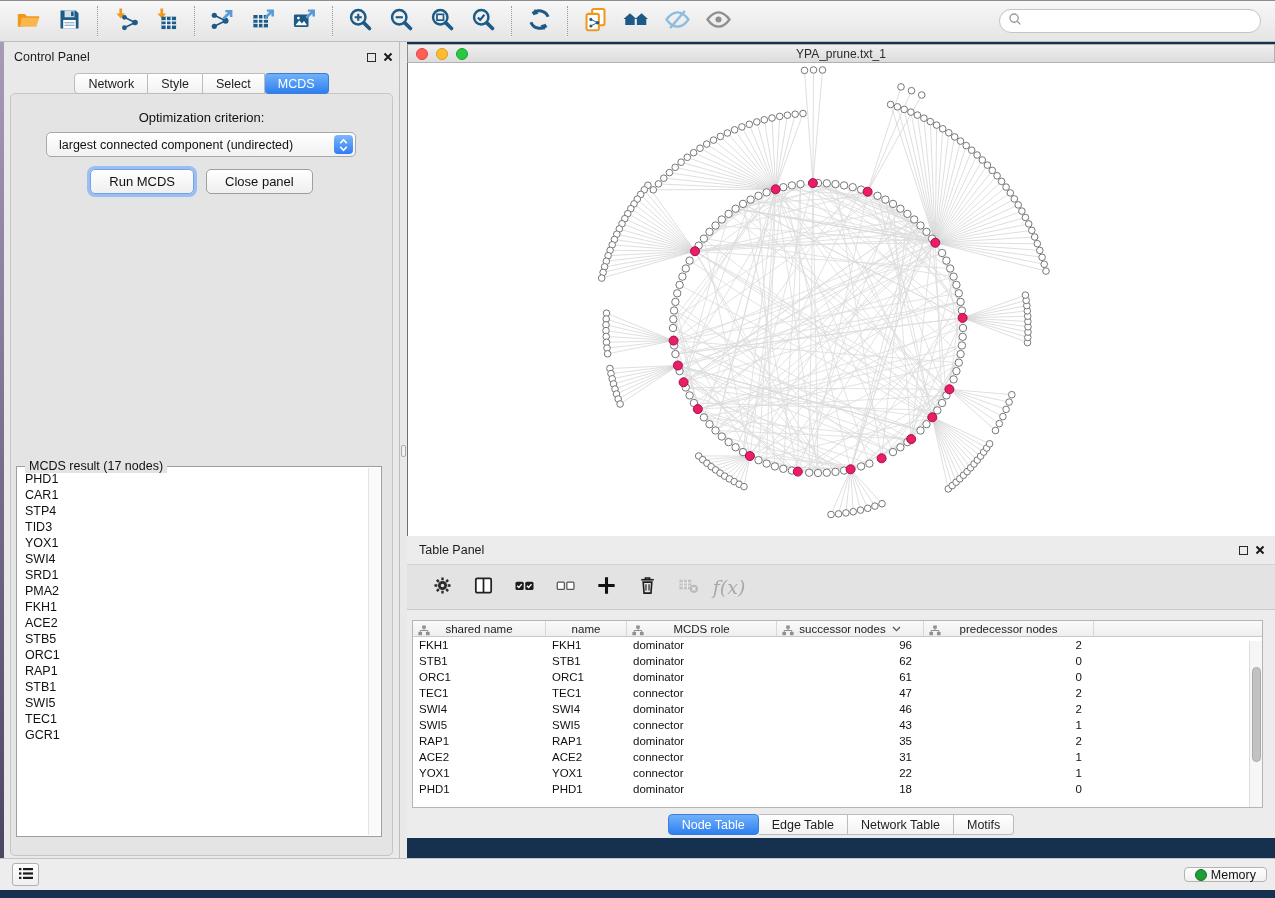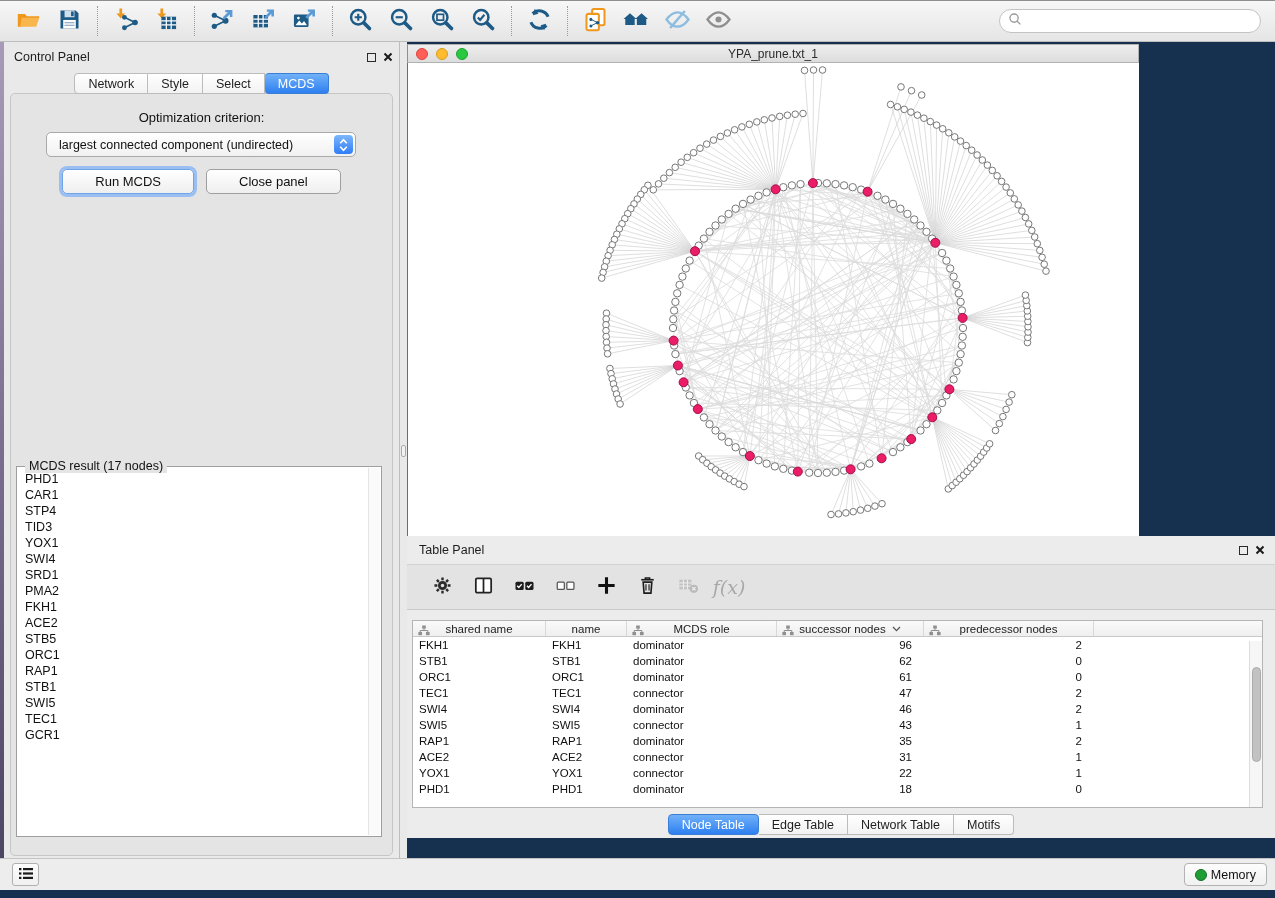--- a/index.html
+++ b/index.html
@@ -36,39 +36,39 @@
   .cp-tabs{position:absolute;top:31px;left:0;width:100%;display:flex;justify-content:center;z-index:2;}
   .cp-body{position:absolute;left:6px;right:6px;top:51px;bottom:2px;background:#e4e4e4;
     border:1px solid #c6c6c6;border-radius:5px;}
   .opt-label{position:absolute;top:16px;width:100%;text-align:center;font-size:13px;color:#111;}
   .dropdown{position:absolute;top:38px;left:35px;right:36px;height:25px;border:1px solid #a9a9a9;
     border-radius:5px;background:linear-gradient(#ffffff,#f1f1f1);display:flex;align-items:center;
     padding-left:12px;font-size:12.5px;color:#111;}
   .dd-stepper{position:absolute;right:2px;top:2px;bottom:2px;width:19px;border-radius:4px;
     background:linear-gradient(#7db7fb,#2f7cf6);display:flex;align-items:center;justify-content:center;}
   .btn-row{position:absolute;top:75px;width:100%;display:flex;justify-content:center;gap:12px;}
-  .btn{height:25px;padding:0 32px;font-size:13px;color:#111;background:linear-gradient(#ffffff,#efefef);
+  .btn{height:25px;padding:0 18px;font-size:13px;color:#111;background:linear-gradient(#ffffff,#efefef);
     border:1px solid #9f9f9f;border-radius:5px;line-height:23px;cursor:default;}
   .btn.focused{box-shadow:0 0 0 3px rgba(105,165,250,.6);border-color:#6ea4e8;}
   .result-box{position:absolute;left:5px;right:10px;top:372px;bottom:18px;background:#fff;
     border:1px solid #9e9e9e;}
   .result-legend{position:absolute;top:-8px;left:8px;background:#e4e4e4;padding:0 4px;
     font-size:12.5px;color:#111;}
   .result-list{position:absolute;inset:4px 14px 2px 8px;overflow:hidden;font-size:12.5px;
     line-height:16px;color:#111;}
   .result-scroll{position:absolute;top:1px;bottom:1px;right:1px;width:12px;background:#fafafa;
     border-left:1px solid #e4e4e4;}
 
   
   .gutter{position:absolute;left:400px;top:42px;width:7px;height:816px;background:#e9e9e9;}
   .gripper-v{position:absolute;left:1px;top:403px;width:5px;height:12px;background:#f2f2f2;
     border:1px solid #ababab;border-radius:2px;}
 
   
-  .network-window{position:absolute;left:407px;top:42px;width:732px;height:514px;}
+  .network-window{position:absolute;left:407px;top:42px;width:868px;height:514px;}
   .net-titlebar{position:absolute;left:0;top:2px;right:0;height:19px;
     background:linear-gradient(#efefef,#dcdcdc);border:1px solid #b2b2b2;border-left:1px solid #8f8f8f;
     display:flex;align-items:center;padding:0 8px;}
   .traffic{display:flex;gap:8px;align-items:center;}
   .light{width:12px;height:12px;border-radius:50%;display:inline-block;}
   .light.red{background:#ff5f57;border:1px solid #e0443e;}
   .light.yellow{background:#febc2e;border:1px solid #d89c22;}
   .light.green{background:#28c840;border:1px solid #1da432;}
   .net-title{position:absolute;left:0;right:0;text-align:center;font-size:12px;color:#2b2b2b;}
   .net-canvas{position:absolute;left:0;top:21px;right:0;bottom:0;background:#fff;
@@ -100,21 +100,21 @@
     border-left:1px solid #ddd;}
   .scroll-thumb{position:absolute;top:26px;left:1.5px;width:9px;height:95px;background:#c2c2c2;
     border:1px solid #ababab;border-radius:5px;}
   .tp-tabs{position:absolute;bottom:3px;left:0;right:0;display:flex;justify-content:center;}
 
   
   .statusbar{position:absolute;left:0;top:858px;width:1275px;height:32px;background:#ededed;
     border-top:1px solid #c4c4c4;display:flex;align-items:center;padding:0 8px 0 12px;}
   .sb-btn{width:27px;height:23px;border:1px solid #b0b0b0;border-radius:3px;
     background:linear-gradient(#fdfdfd,#f0f0f0);display:flex;align-items:center;justify-content:center;}
-  .memory-btn{margin-left:auto;height:23px;border:1px solid #b3b3b3;border-radius:4px;
+  .memory-btn{margin-left:auto;height:15px;border:1px solid #b3b3b3;border-radius:4px;
     background:linear-gradient(#fdfdfd,#f1f1f1);display:flex;align-items:center;gap:4px;
     padding:0 10px;font-size:12.5px;color:#111;}
   .mem-dot{width:12px;height:12px;border-radius:50%;background:#1f9e35;border:1px solid #157026;}
 </style>
 </head>
 <body>
 
 <div class="toolbar">
   <div id="toolbar-icons" style="display:flex;align-items:center;">
       <div class="tb-btn">

